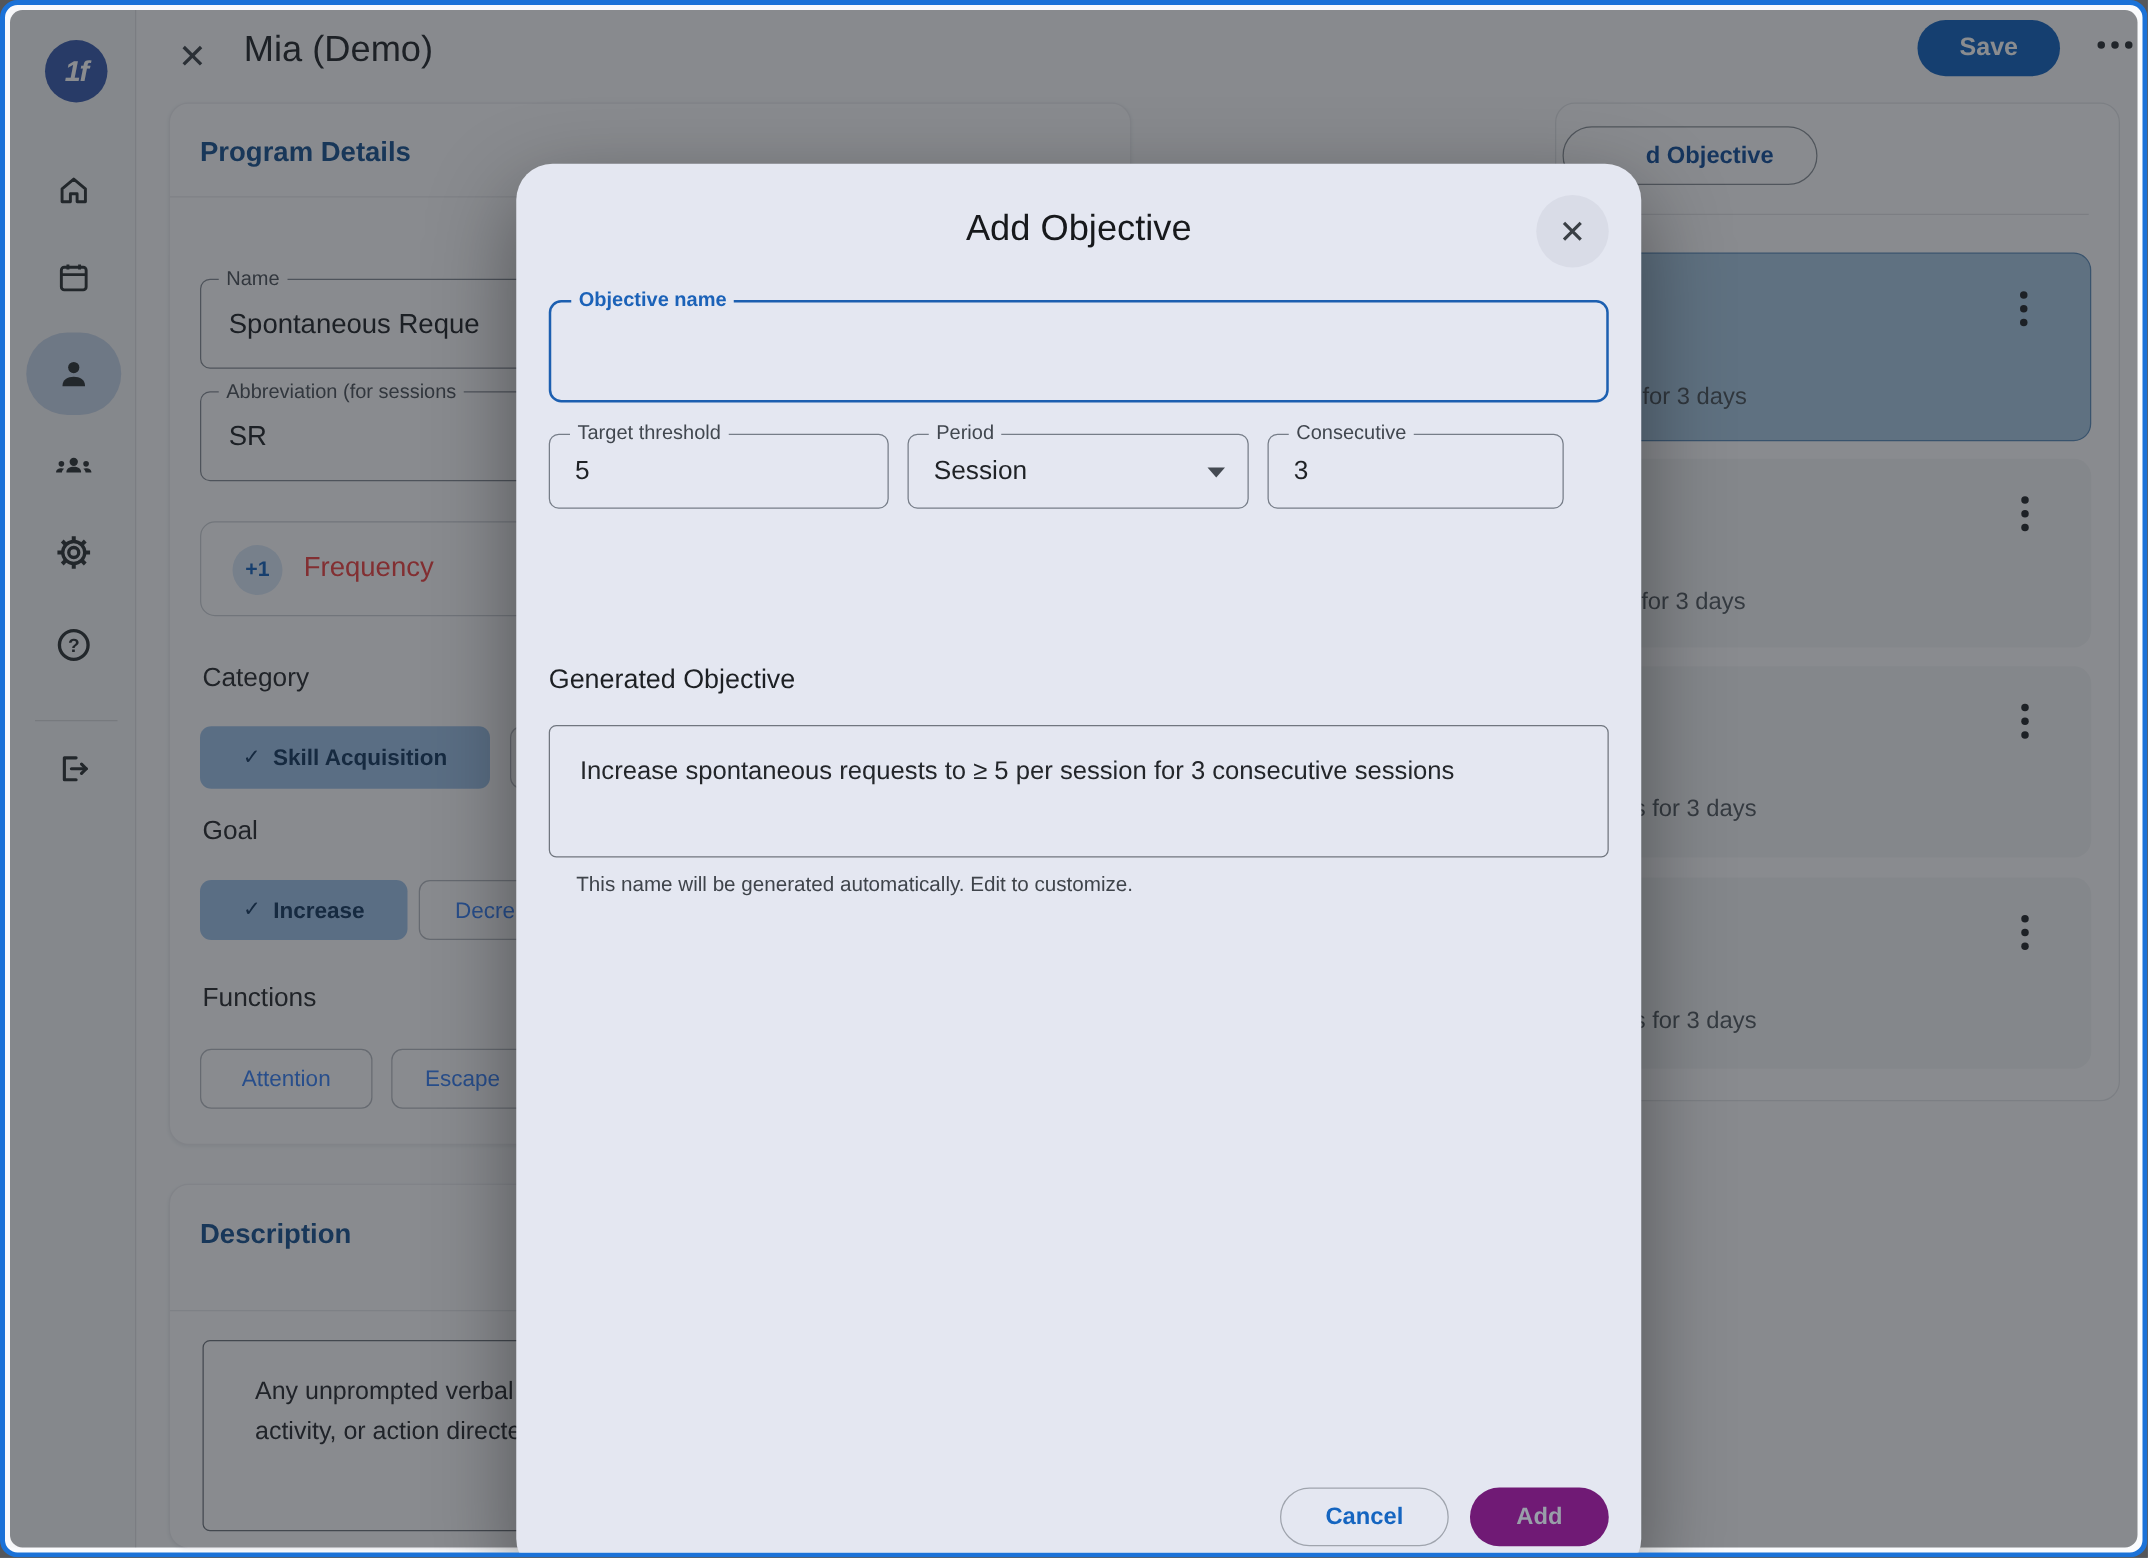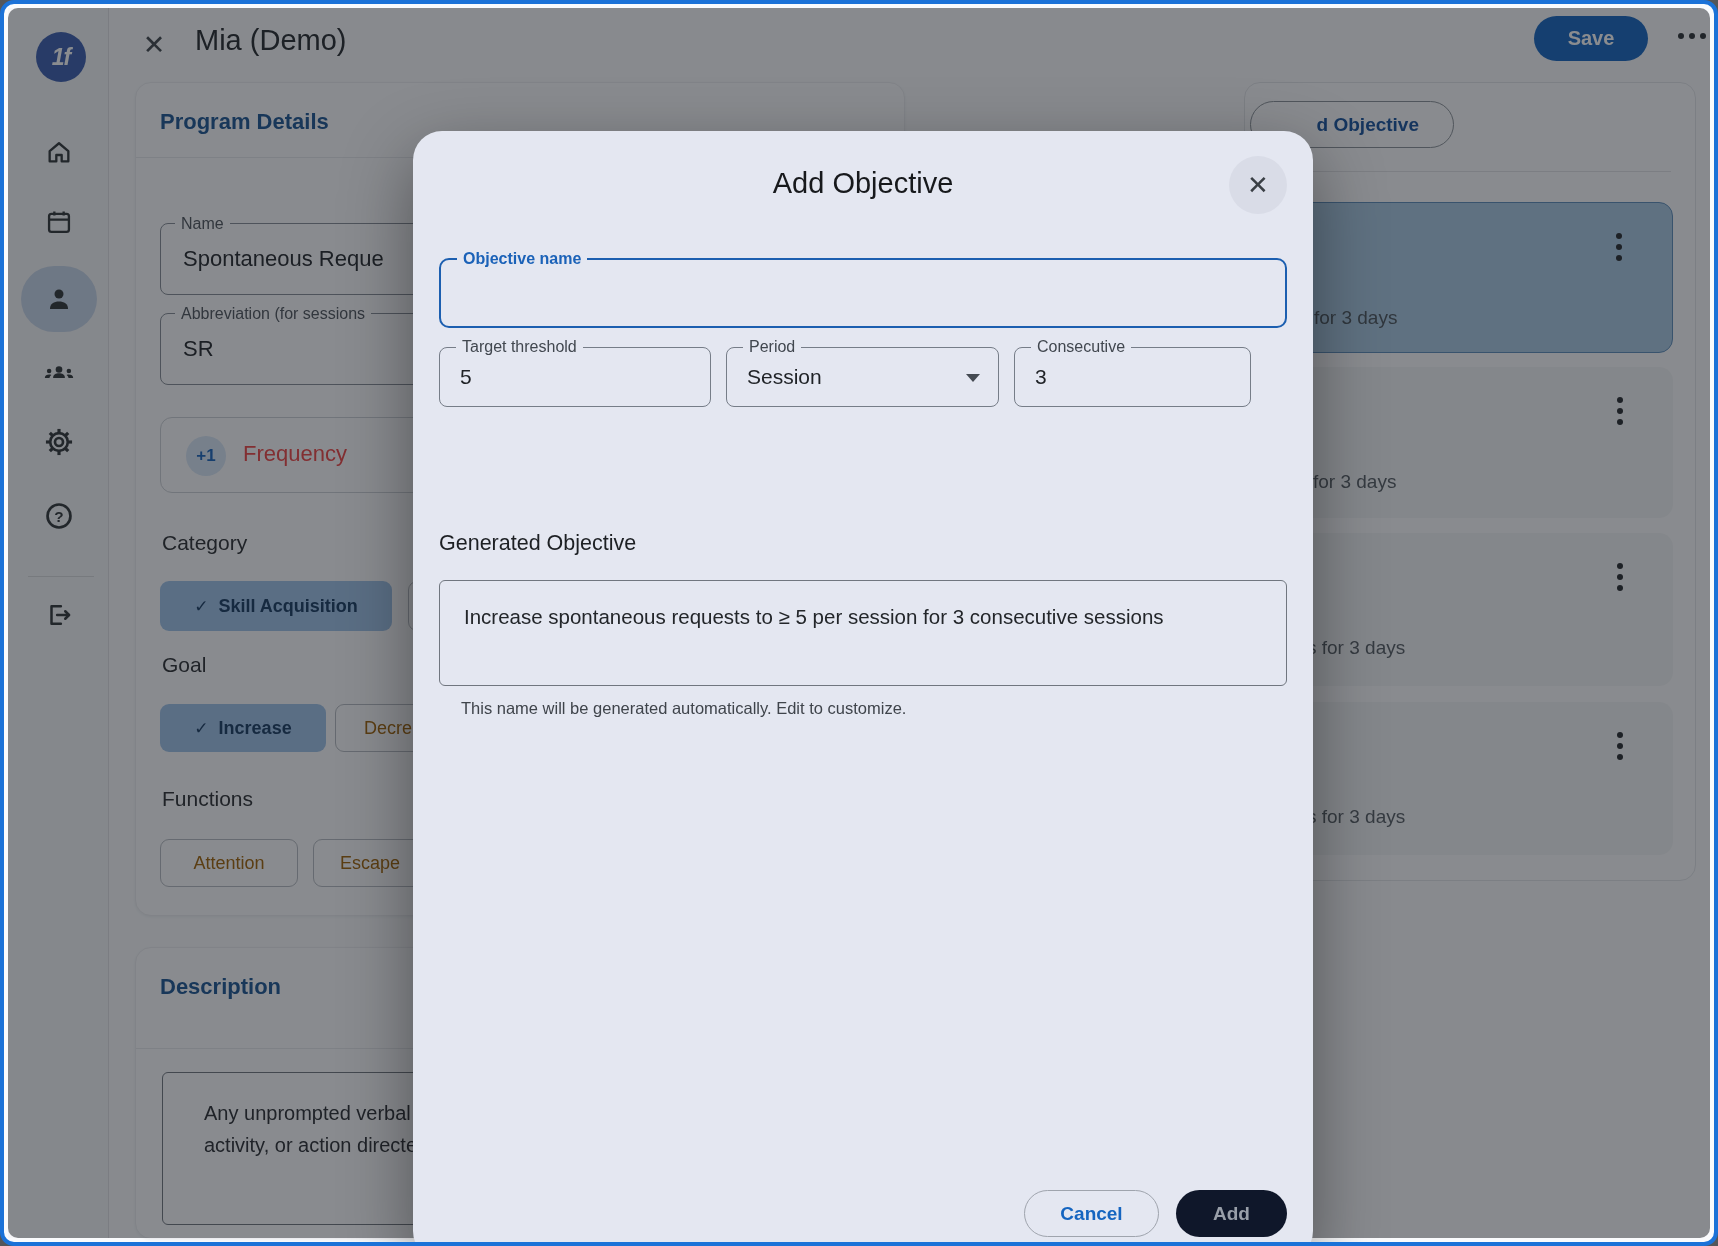--- a/index.html
+++ b/index.html
@@ -35,21 +35,21 @@
   .ofield .fval{position:absolute;left:22px;top:50%;transform:translateY(-50%);font-size:22px;color:#23262b;white-space:nowrap;}
 
   .freq-box{position:absolute;left:24px;top:334px;width:722px;height:76px;border:1px solid #ccd0d6;border-radius:12px;}
   .freq-badge{position:absolute;left:25px;top:18px;width:40px;height:40px;border-radius:50%;background:#d8e6f7;color:#1864bc;
               display:flex;align-items:center;justify-content:center;font-size:17px;font-weight:600;}
   .freq-label{position:absolute;left:82px;top:23px;font-size:22px;color:#ef4444;}
 
   .sec-label{position:absolute;left:26px;font-size:21px;color:#2a2d31;}
   .chip{position:absolute;height:50px;border-radius:9px;display:flex;align-items:center;justify-content:center;gap:10px;font-size:18px;}
   .chip.sel{background:#9fc2e9;color:#173a61;font-weight:600;}
-  .chip.out{border:1px solid #b7bbc2;color:#a16207;background:transparent;}
+  .chip.out{border:1px solid #b7bbc2;color:#3b82f6;background:transparent;}
   .chk{font-size:17px;}
 
   .desc-box{position:absolute;left:26px;top:124px;width:720px;height:153px;border:1px solid #70767f;border-radius:6px;padding:24px 0 0 41px;
             font-size:20px;line-height:32px;color:#2a2d32;}
 
   
   .panel{position:absolute;left:1240px;top:78px;width:452px;height:799px;background:#fcfdfe;border:1px solid #e3e4e8;border-radius:16px;}
   .addobj-btn{position:absolute;left:5px;top:18px;width:204px;height:47px;border-radius:24px;border:1.5px solid #8b9198;
               display:flex;align-items:center;justify-content:flex-end;padding-right:34px;font-size:19px;font-weight:600;color:#15509c;}
   .gen-btn{position:absolute;left:247px;top:17px;width:188px;height:48px;border-radius:24px;background:#b0c8ea;
@@ -76,21 +76,21 @@
   .mfield input{position:absolute;left:20px;right:40px;top:0;height:100%;border:none;background:transparent;outline:none;
                 font-family:inherit;font-size:21px;color:#1f2226;padding:0;}
   .mfield.focus input{font-size:21px;}
   .dd-arrow{position:absolute;right:18px;top:50%;margin-top:-3px;width:0;height:0;border-left:7px solid transparent;border-right:7px solid transparent;border-top:8px solid #444a52;}
   .gen-head{position:absolute;left:26px;top:400px;font-size:21.5px;color:#1d2024;}
   .gen-box{position:absolute;left:26px;top:449px;width:848px;height:106px;border:1px solid #70767f;border-radius:6px;}
   .gen-box .gtext{position:absolute;left:24px;top:18px;width:730px;font-size:20.5px;line-height:36px;color:#23262a;}
   .helper{position:absolute;left:48px;top:568px;font-size:16.5px;color:#3f444b;}
   .cancel-btn{position:absolute;left:611px;top:1059px;width:135px;height:47px;border-radius:24px;border:1px solid #9fa4ad;
               display:flex;align-items:center;justify-content:center;font-size:19px;font-weight:700;color:#1565c0;background:transparent;}
-  .add-btn{position:absolute;left:763px;top:1059px;width:111px;height:47px;border-radius:24px;background:#0f172a;
+  .add-btn{position:absolute;left:763px;top:1059px;width:111px;height:47px;border-radius:24px;background:#701a75;
            display:flex;align-items:center;justify-content:center;font-size:19px;font-weight:600;color:#999fa9;}
 </style>
 </head>
 <body>
 
 <div class="stage">
   <div class="window">
 
     <div class="sidebar">
       <div class="logo">
@@ -285,21 +285,21 @@
     </div>
 
     <div class="overlay"></div>
 
     <div class="modal">
       <div class="modal-title">Add Objective</div>
       <div class="modal-close">
         <span>✕</span>
       </div>
 
-      <div class="mfield focus" style="left:26px;top:127px;width:848px;height:70px;">
+      <div class="mfield focus" style="left:26px;top:109px;width:848px;height:82px;">
         <span class="flabel">Objective name</span>
       </div>
 
       <div class="mfield" style="left:26px;top:216px;width:272px;height:60px;">
         <span class="flabel">Target threshold</span>
         <input value="5" style="">
       </div>
       <div class="mfield" style="left:313px;top:216px;width:273px;height:60px;">
         <span class="flabel">Period</span>
         <input value="Session" style="">

